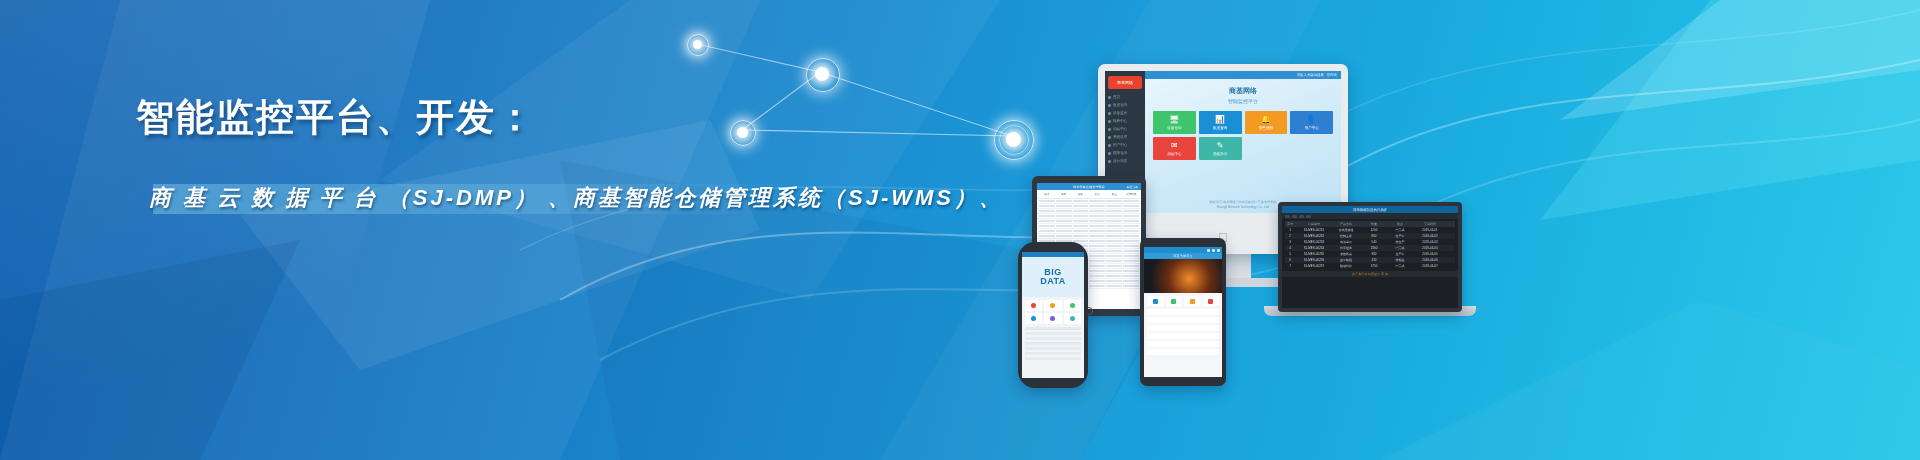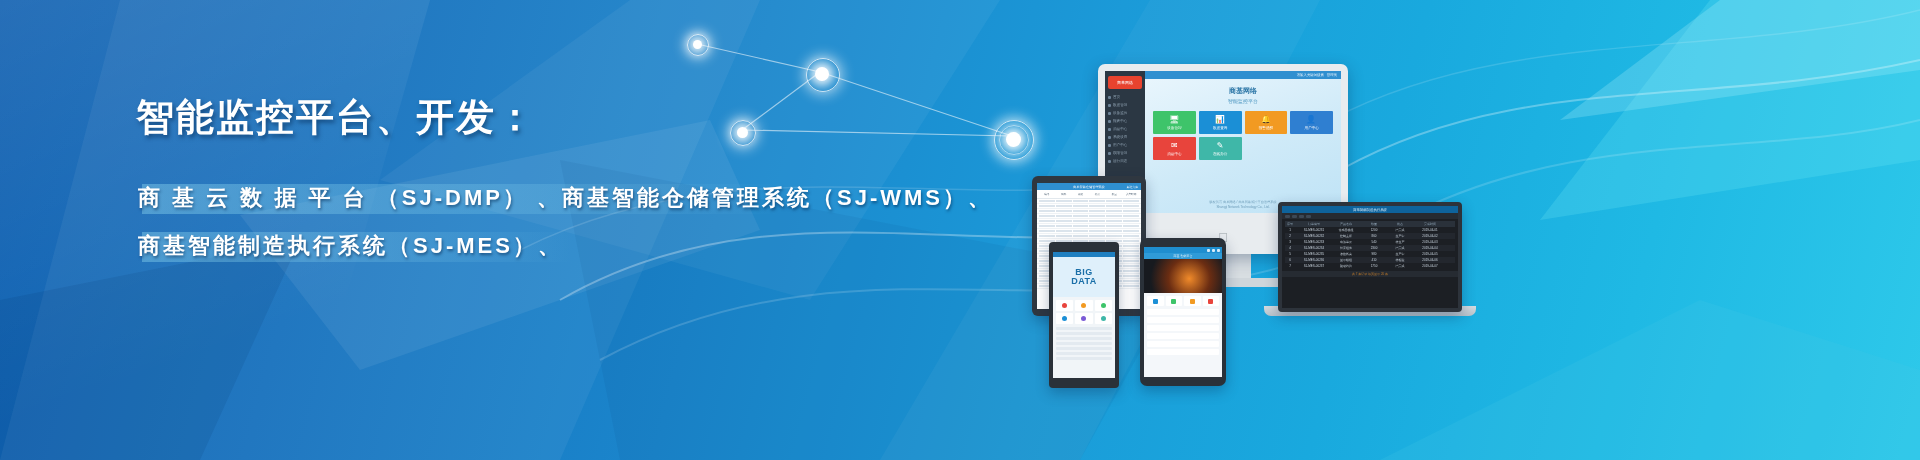--- a/index.html
+++ b/index.html
@@ -51,21 +51,21 @@
   .swoosh{position:absolute;inset:0;}
 
   
   .copy{position:absolute;left:0;top:0;width:1000px;height:460px;}
   .headline{
     position:absolute;left:136px;top:92px;
     font-size:38px;font-weight:bold;color:#ffffff;letter-spacing:2px;
     text-shadow:2px 3px 4px rgba(0,35,75,.55);
     white-space:nowrap;
   }
-  .lines{position:absolute;left:138px;top:178px;}
+  .lines{position:absolute;left:149px;top:178px;font-style:italic;}
   .line-row{position:relative;height:40px;display:flex;align-items:center;}
   .hl-band{
     position:absolute;left:4px;top:6px;width:640px;height:30px;
     background:linear-gradient(90deg,rgba(150,225,245,.38),rgba(150,225,245,.18) 62%,rgba(150,225,245,0));
     pointer-events:none;
   }
   .line-txt{
     position:relative;
     font-size:22px;font-weight:bold;color:#ffffff;letter-spacing:3px;
     text-shadow:1px 2px 3px rgba(0,35,75,.55);
@@ -168,22 +168,22 @@
   .tab-a-head{display:grid;grid-template-columns:repeat(6,1fr);gap:1px;
     font-size:2.6px;color:#56697a;padding:2px 2px;border-bottom:1px solid #e2e8ed;}
   .tab-a-line{height:4px;border-bottom:1px solid #eef2f5;display:grid;
     grid-template-columns:repeat(6,1fr);gap:1px;align-items:center;
     font-size:2.4px;color:#7b8b99;padding:0 2px;}
   .tab-a-home{position:absolute;left:50%;transform:translateX(-50%);bottom:1px;
     width:6px;height:6px;border:1px solid #59636d;border-radius:50%;}
 
   
   .phone{position:absolute;left:8px;top:204px;width:62px;height:126px;
-    background:#2a3139;border-radius:4px;padding:10px 4px;
-    box-shadow:0 5px 14px rgba(0,30,70,.30);margin-left:31px;}
+    background:#2a3139;border-radius:17px;padding:10px 4px;
+    box-shadow:0 5px 14px rgba(0,30,70,.30);}
   .phone-scr{background:#f1f5f8;height:100%;overflow:hidden;position:relative;}
   .phone-bar{height:5px;background:#1f7fc0;}
   .bigdata{height:40px;background:#dff0fb;display:flex;align-items:center;
     justify-content:center;color:#1a6fa8;font-weight:bold;font-size:9px;
     letter-spacing:.5px;flex-direction:column;line-height:9px;}
   .ph-grid{display:grid;grid-template-columns:repeat(3,1fr);gap:2px;padding:3px;}
   .ph-cell{height:11px;background:#fff;border-radius:1px;display:flex;
     align-items:center;justify-content:center;}
   .ph-dot{width:5px;height:5px;border-radius:50%;}
   .ph-list{padding:0 3px;}
@@ -255,24 +255,20 @@
       <div class="core" style="left:12px;top:12px;width:15px;height:15px;"></div>
     </div>
   </div>
 
   <div class="copy">
     <div class="headline">智能监控平台、开发：</div>
     <div class="lines">
       <div class="line-row">
         <div class="hl-band"></div>
         <div class="line-txt">商 基 云 数 据 平 台 （SJ-DMP） 、商基智能仓储管理系统（SJ-WMS）、</div>
-      </div>
-      <div class="line-row second">
-        <div class="hl-band" style="width:430px;"></div>
-        <div class="line-txt">商基智能制造执行系统（SJ-MES）、</div>
       </div>
     </div>
   </div>
 
   <div class="devices">
 
     <div class="imac">
       <div class="imac-stand"></div>
       <div class="imac-foot"></div>
       <div class="imac-body"></div>

